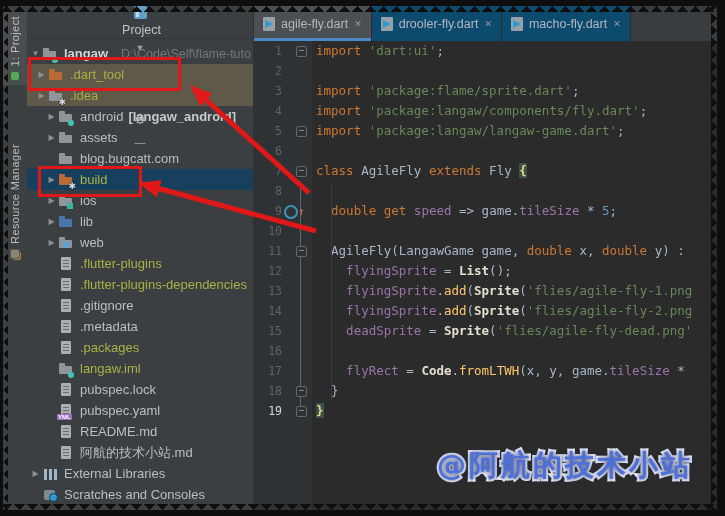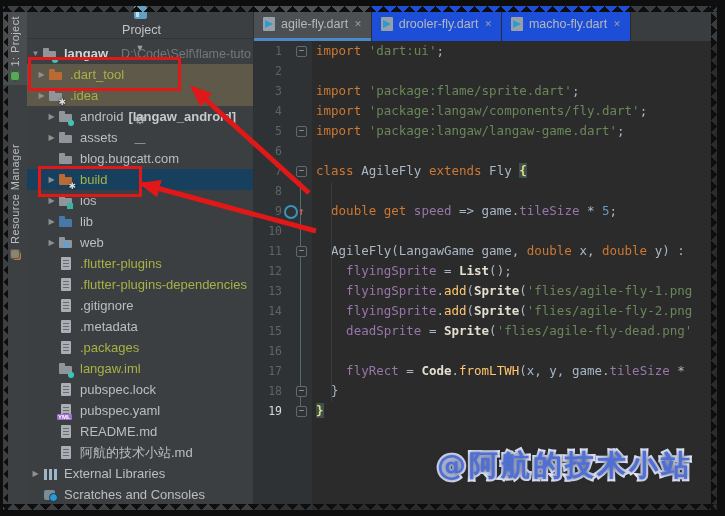--- a/index.html
+++ b/index.html
@@ -77,21 +77,21 @@
      background:repeating-linear-gradient(#686d72 0 1px,transparent 1px 3px);}
   .ov.badge{left:-1px;bottom:-1px;background:#9e6cc9;color:#fff;font-size:6px;font-weight:bold;padding:0 1px;border-radius:1px;}
   .ov.badge::before{content:'YML';}
   .ic.libs::before{content:'';position:absolute;left:2px;top:3px;width:13px;height:11px;
      background:repeating-linear-gradient(90deg,#9fb6c8 0 3px,transparent 3px 5px);}
   .ic.scr::before{content:'';position:absolute;left:2px;top:3px;width:11px;height:10px;background:#7d8b94;border-radius:2px;}
   .ic.scr::after{content:'';position:absolute;right:0;bottom:1px;width:7px;height:7px;border-radius:50%;background:#2f9ad2;border:1px solid #0e3c52;}
 
   
   .tabs{position:absolute;left:254px;top:6px;right:8px;height:35px;background:#3a3d3f;display:flex;z-index:4;}
-  .tab{display:flex;align-items:center;gap:6px;padding:0 9px;background:#1d4ed8;border-right:1px solid #2a2c2e;
+  .tab{display:flex;align-items:center;gap:6px;padding:0 9px;background:#0c4a6e;border-right:1px solid #2a2c2e;
        color:#b4b8bc;font-size:12.5px;cursor:pointer;}
   .tab.active{background:#4c5052;box-shadow:inset 0 -3px 0 var(--accent);}
   .dart-ic{width:12px;height:14px;position:relative;flex:none;}
   .dart-ic::before{content:'';position:absolute;inset:0;background:#97a0a7;border-radius:1px;}
   .dart-ic::after{content:'';position:absolute;left:2px;top:3px;border-left:8px solid #2f9ad2;
       border-top:4px solid transparent;border-bottom:4px solid transparent;}
   .close-x{color:#9b9ea1;font-size:9px;cursor:pointer;}
   .close-x::before{content:'✕';}
 
   

